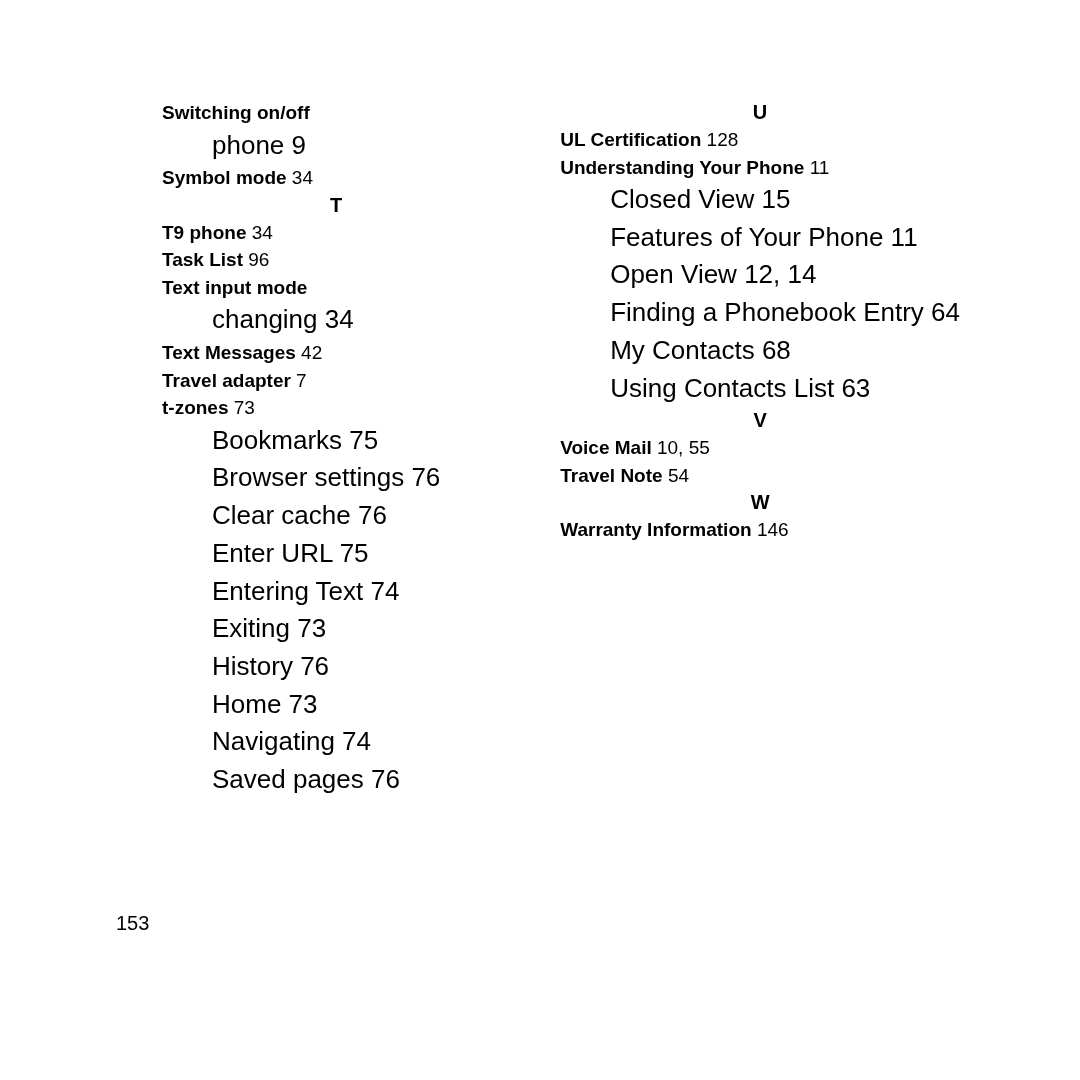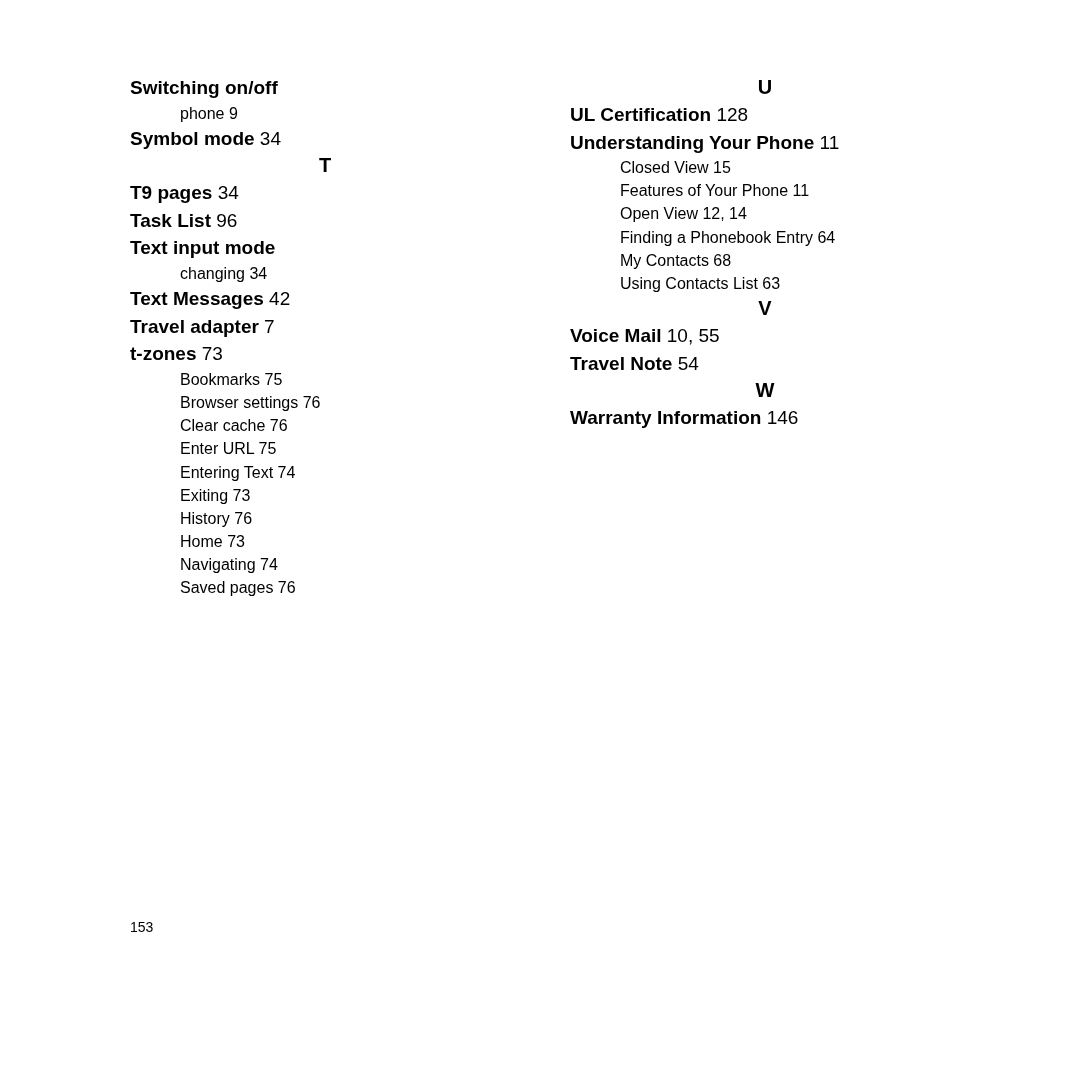--- a/index.html
+++ b/index.html
@@ -5,65 +5,66 @@
   * { margin: 0; padding: 0; box-sizing: border-box; }
   body {
     width: 1080px;
     height: 1080px;
     background: #ffffff;
     font-family: Arial, Helvetica, sans-serif;
     color: #000000;
     position: relative;
   }
   .page {
-    padding: 74px 120px 40px 130px;
+    padding: 99px 120px 40px 130px;
     display: flex;
     gap: 50px;
+    margin-left: 32px;
   }
   .column {
     flex: 1;
   }
   .section-header {
     text-align: center;
     font-weight: bold;
     font-size: 20px;
     margin: 2px 0;
   }
   .entry {
     font-size: 19px;
     line-height: 1.45;
   }
   .entry-bold {
     font-weight: bold;
   }
   .sub-entry {
-    font-size: 16px;
+    font-size: 26px;
     line-height: 1.45;
     padding-left: 50px;
   }
   .page-row {
     white-space: pre;
   }
   .page-number {
     position: absolute;
-    left: 130px;
+    left: 116px;
     bottom: 145px;
-    font-size: 14px;
+    font-size: 20px;
   }
 </style>
 </head>
 <body>
 
 <div class="page">
   <div class="column" id="left-col">
       <div class="entry page-row"><span class="entry-bold">Switching on/off</span></div>
       <div class="sub-entry page-row"><span>phone</span><span> 9</span></div>
       <div class="entry page-row"><span class="entry-bold">Symbol mode</span><span> 34</span></div>
       <div class="section-header">T</div>
-      <div class="entry page-row"><span class="entry-bold">T9 pages</span><span> 34</span></div>
+      <div class="entry page-row"><span class="entry-bold">T9 phone</span><span> 34</span></div>
       <div class="entry page-row"><span class="entry-bold">Task List</span><span> 96</span></div>
       <div class="entry page-row"><span class="entry-bold">Text input mode</span></div>
       <div class="sub-entry page-row"><span>changing</span><span> 34</span></div>
       <div class="entry page-row"><span class="entry-bold">Text Messages</span><span> 42</span></div>
       <div class="entry page-row"><span class="entry-bold">Travel adapter</span><span> 7</span></div>
       <div class="entry page-row"><span class="entry-bold">t-zones</span><span> 73</span></div>
       <div class="sub-entry page-row"><span>Bookmarks</span><span> 75</span></div>
       <div class="sub-entry page-row"><span>Browser settings</span><span> 76</span></div>
       <div class="sub-entry page-row"><span>Clear cache</span><span> 76</span></div>
       <div class="sub-entry page-row"><span>Enter URL</span><span> 75</span></div>

